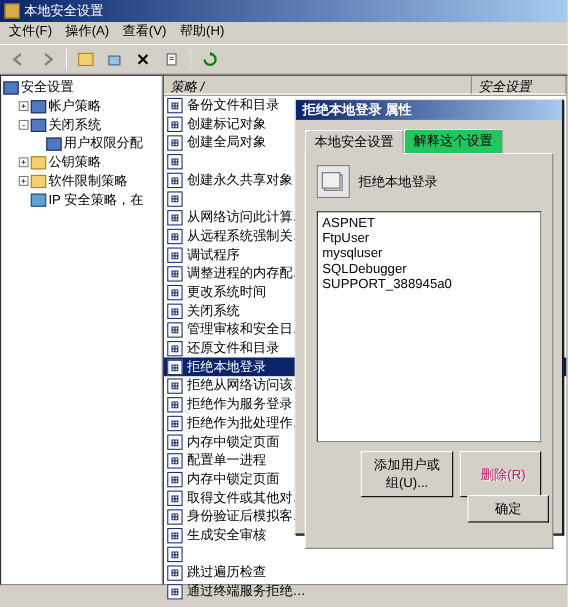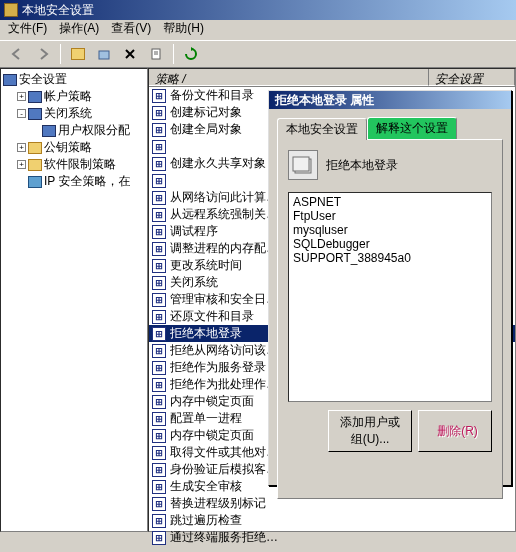--- a/index.html
+++ b/index.html
@@ -289,21 +289,20 @@
         <div class="li">
           <span class="li-ic">
             <span class="li-ic-inner">⊞</span>
           </span>
           <span>生成安全审核</span>
         </div>
         <div class="li">
           <span class="li-ic">
             <span class="li-ic-inner">⊞</span>
           </span>
-          <span>替换进程级别标记</span>
         </div>
         <div class="li">
           <span class="li-ic">
             <span class="li-ic-inner">⊞</span>
           </span>
           <span>跳过遍历检查</span>
         </div>
         <div class="li">
           <span class="li-ic">
             <span class="li-ic-inner">⊞</span>
@@ -337,13 +336,16 @@
           <div>mysqluser</div>
           <div>SQLDebugger</div>
           <div>SUPPORT_388945a0</div>
         </div>
       <div class="btnrow">
         <button class="winbtn">添加用户或组(U)...</button>
         <button class="winbtn disabled">删除(R)</button>
       </div>
     </div>
   </div>
+  <div class="dlg-footer">
+    <button class="winbtn">确定</button>
+  </div>
 </div>
 
 </body></html>

